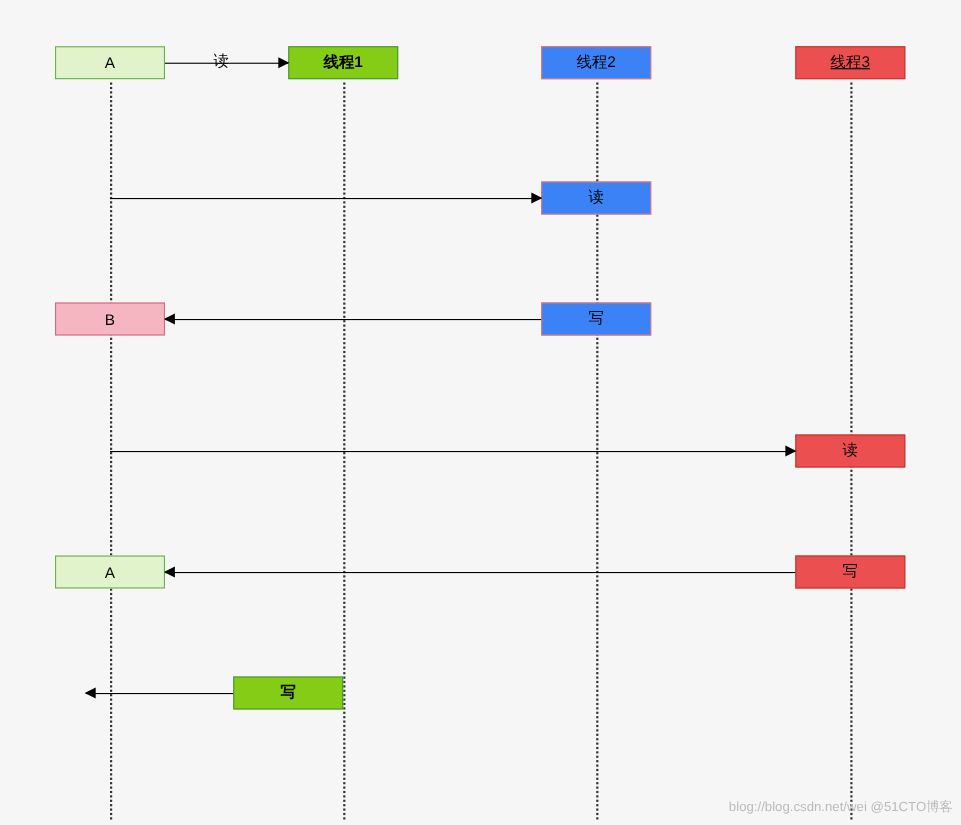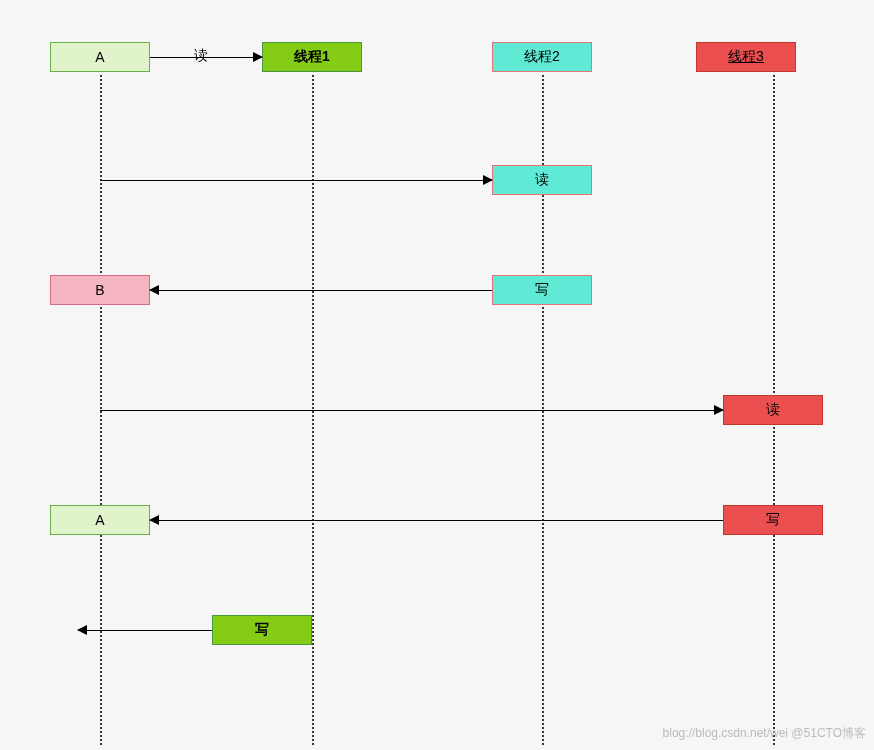--- a/index.html
+++ b/index.html
@@ -28,21 +28,21 @@
     .green-box {
       background: #e0f3cb;
       border-color: #6ab04c;
     }
     .green-dark-box {
       background: #84cc16;
       border-color: #4a9640;
       font-weight: bold;
     }
     .pink-light-box {
-      background: #5eead4;
+      background: #3b82f6;
       border-color: #e57373;
     }
     .pink-box {
       background: #f5b5c1;
       border-color: #d46a85;
     }
     .red-box {
       background: #ec4f4f;
       border-color: #c0392b;
     }
@@ -91,21 +91,21 @@
 
 <div class="box green-box" style="left:50px; top:42px; width:100px;">
   <span>A</span>
 </div>
 <div class="box green-dark-box" style="left:262px; top:42px; width:100px;">
   <span>线程1</span>
 </div>
 <div class="box pink-light-box" style="left:492px; top:42px; width:100px;">
   <span>线程2</span>
 </div>
-<div class="box red-box" style="left:696px; top:42px; width:100px;text-decoration:underline;">
+<div class="box red-box" style="left:723px; top:42px; width:100px;text-decoration:underline;">
   <span>线程3</span>
 </div>
 
 <div class="arrow-line arrow-right" style="left:150px; top:57px; width:112px;"></div>
 <span class="label" style="left:194px; top:47px;">读</span>
 
 <div class="box pink-light-box" style="left:492px; top:165px; width:100px;">
   <span>读</span>
 </div>
 <div class="arrow-line arrow-right" style="left:100px; top:180px; width:392px;"></div>

